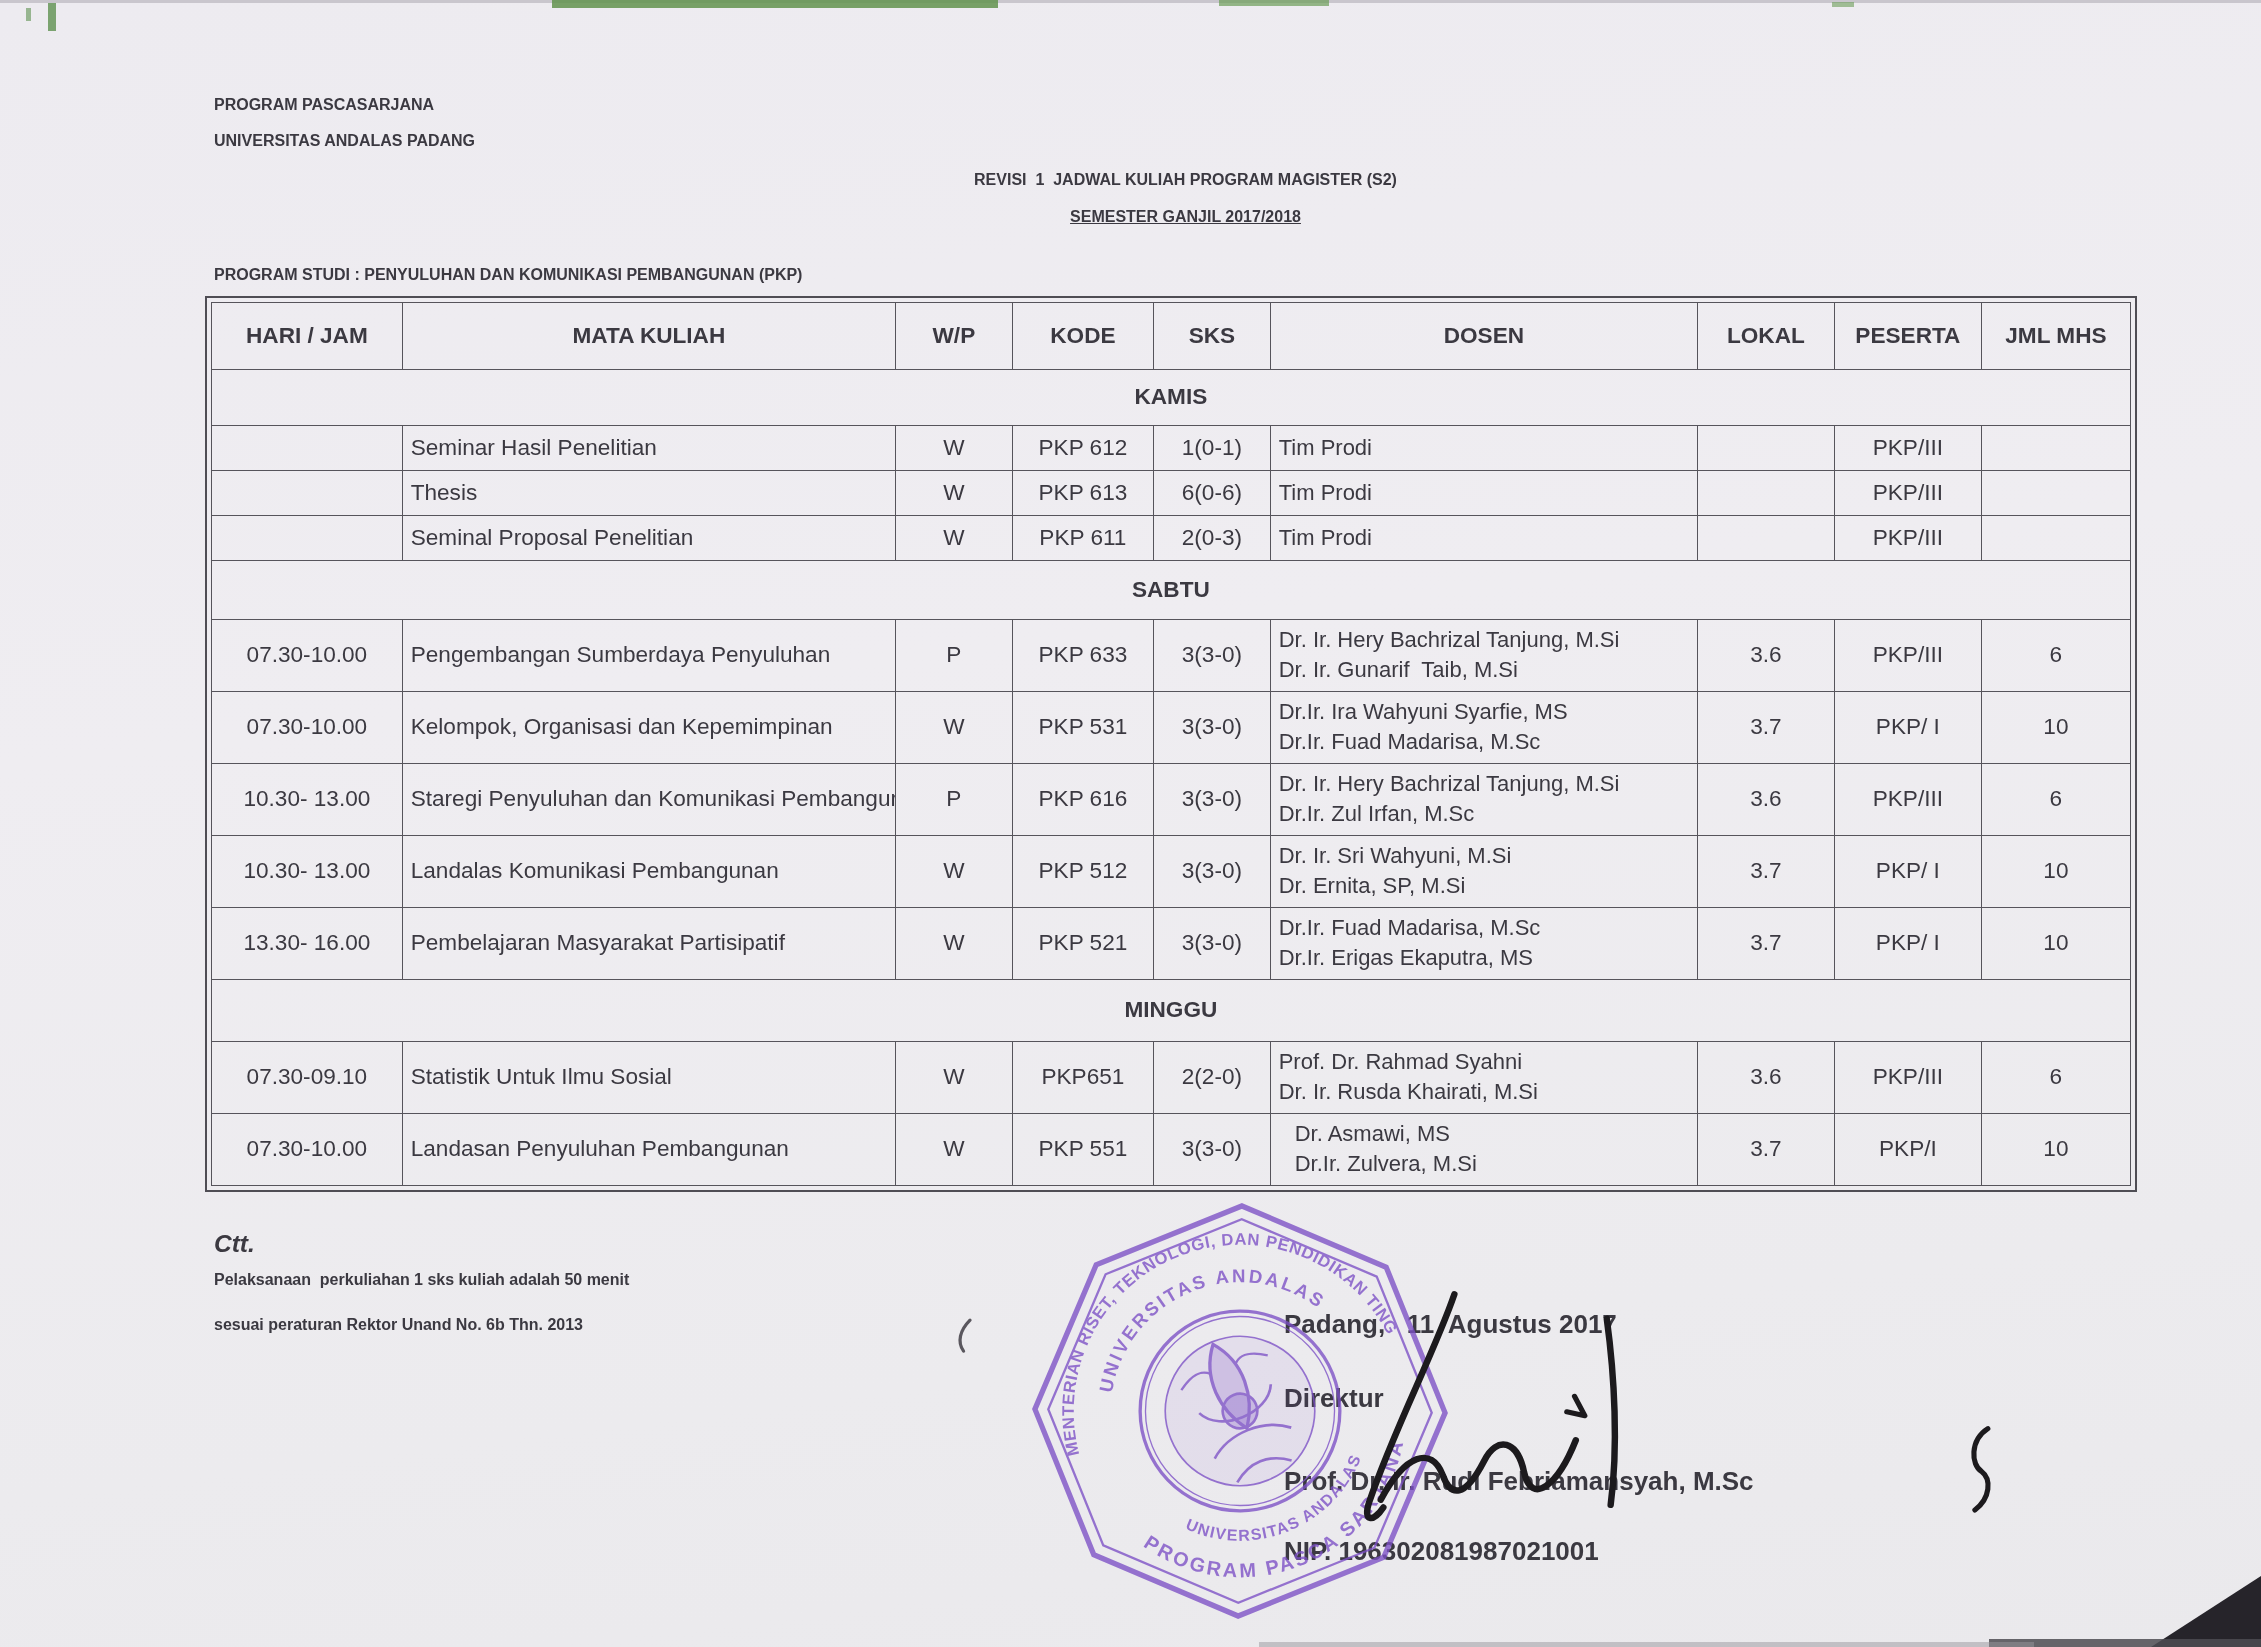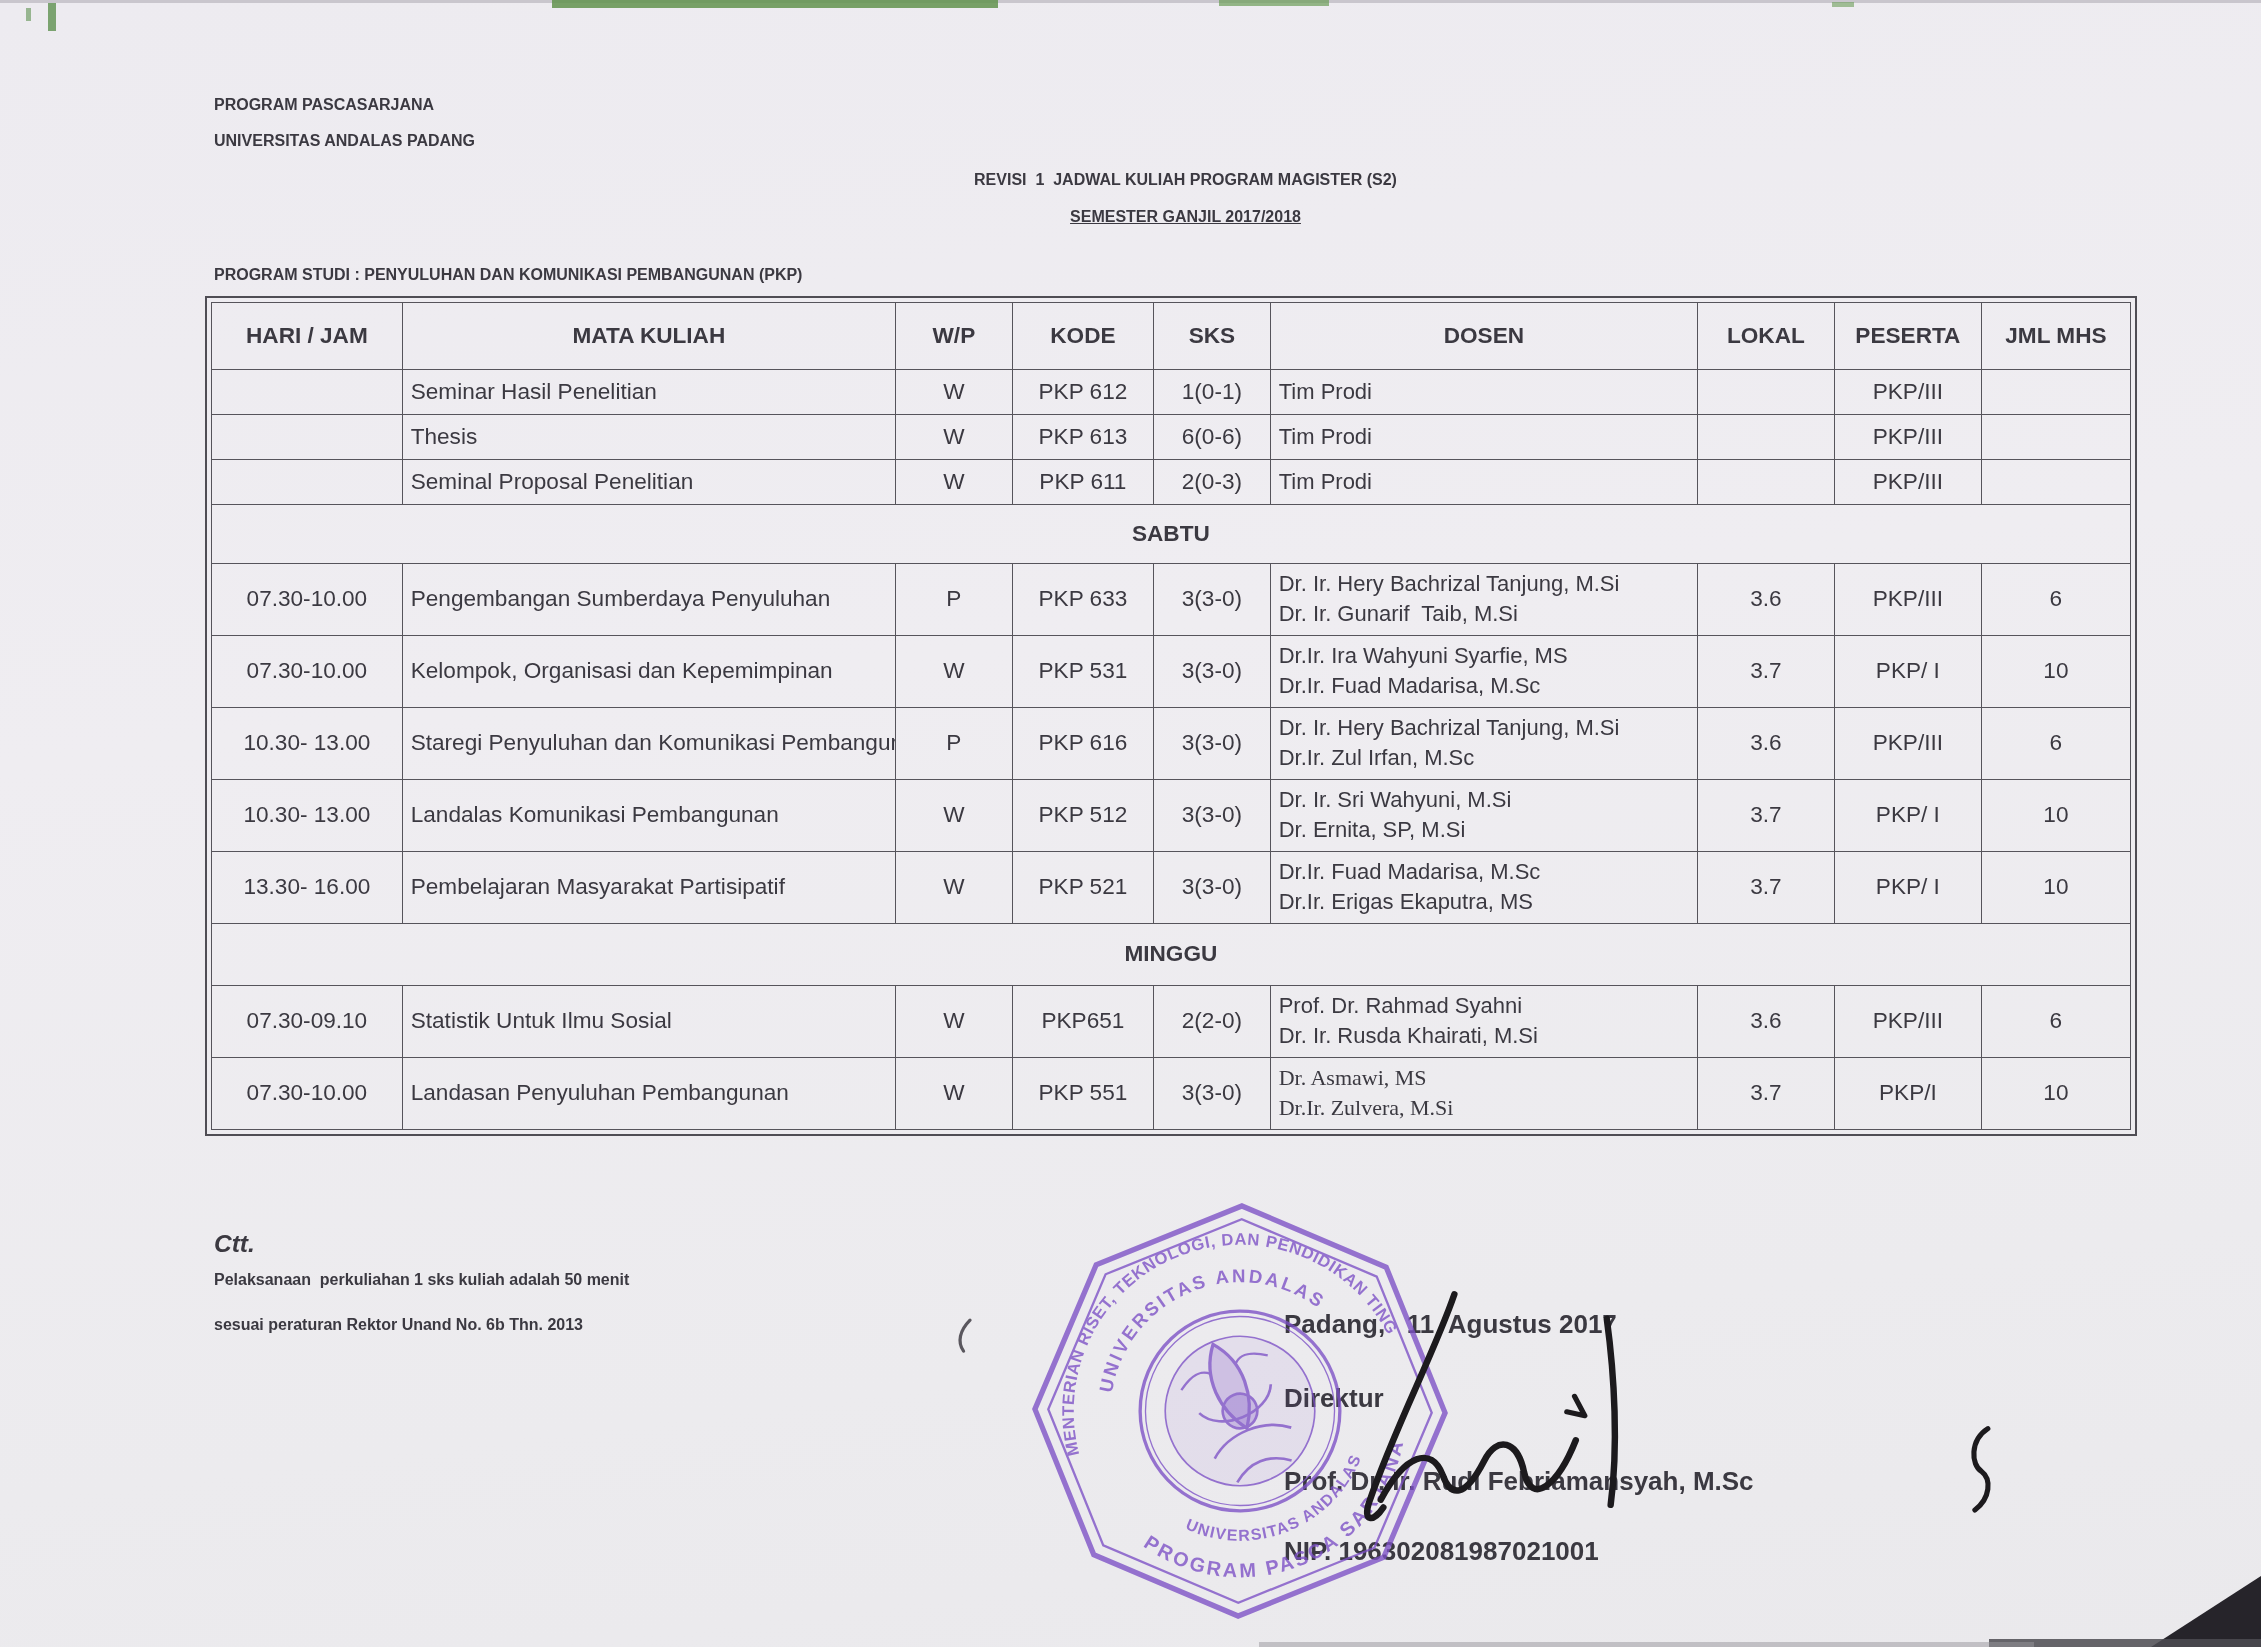--- a/index.html
+++ b/index.html
@@ -84,20 +84,23 @@
             <th>W/P</th>
             <th>KODE</th>
             <th>SKS</th>
             <th>DOSEN</th>
             <th>LOKAL</th>
             <th>PESERTA</th>
             <th>JML MHS</th>
           </tr>
       </thead>
       <tbody>
+    <tr style="height: 56px;">
+      <td class="day-cell" colspan="9">KAMIS</td>
+    </tr>
 
     <tr style="height: 45px;">
       <td class="c"></td>
       <td class="l">Seminar Hasil Penelitian</td>
       <td class="c">W</td>
       <td class="c">PKP 612</td>
       <td class="c">1(0-1)</td>
       <td class="l" style="padding-left:0;"><div class="dosen-line">Tim Prodi</div></td>
       <td class="c"></td>
       <td class="c">PKP/III</td>
@@ -207,21 +210,21 @@
       <td class="c">PKP/III</td>
       <td class="c">6</td>
     </tr>
 
     <tr style="height: 72px;">
       <td class="c">07.30-10.00</td>
       <td class="l">Landasan Penyuluhan Pembangunan</td>
       <td class="c">W</td>
       <td class="c">PKP 551</td>
       <td class="c">3(3-0)</td>
-      <td class="l" style="padding-left:0;font-family:Liberation Serif, serif;"><div class="dosen-line">Dr. Asmawi, MS</div><div class="dosen-line">Dr.Ir. Zulvera, M.Si</div></td>
+      <td class="l" style="padding-left:16px;"><div class="dosen-line">Dr. Asmawi, MS</div><div class="dosen-line">Dr.Ir. Zulvera, M.Si</div></td>
       <td class="c">3.7</td>
       <td class="c">PKP/I</td>
       <td class="c">10</td>
     </tr>
   </tbody>
     </table>
   </div>
 
   <div class="abs note-label" style="left:214px;top:1230px;">Ctt.</div>
   <div class="abs note-line" style="left:214px;top:1271px;">Pelaksanaan  perkuliahan 1 sks kuliah adalah 50 menit</div>

